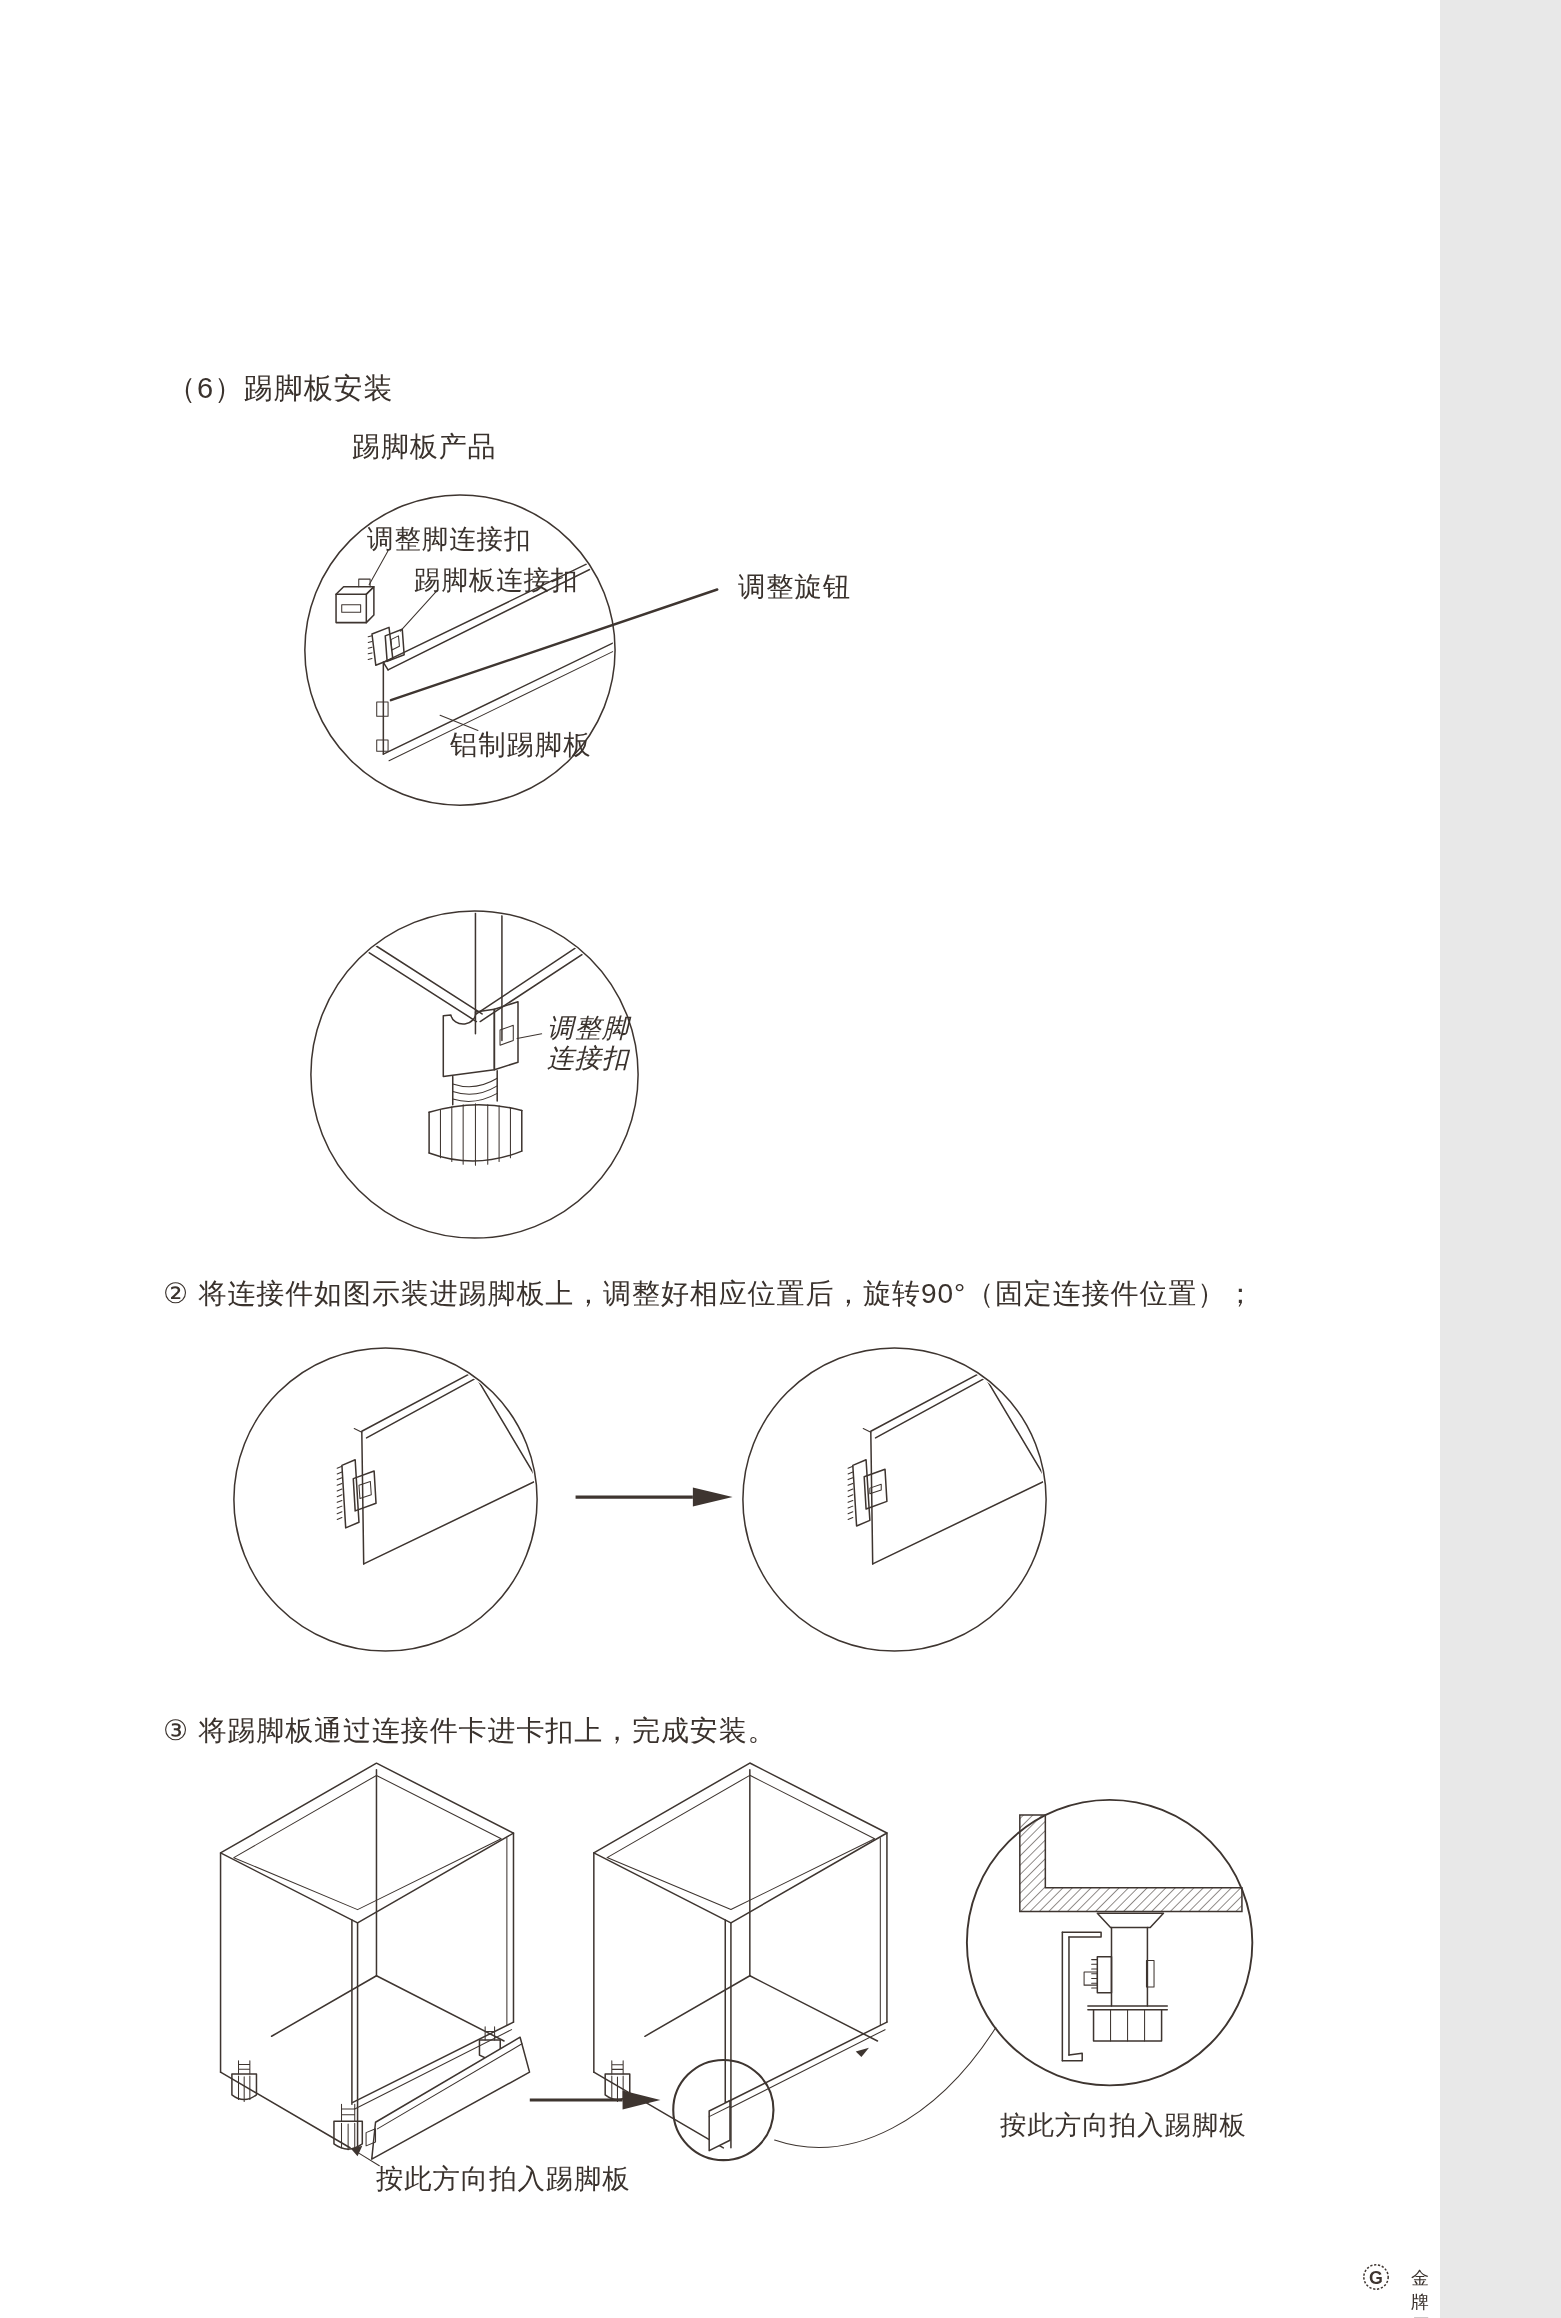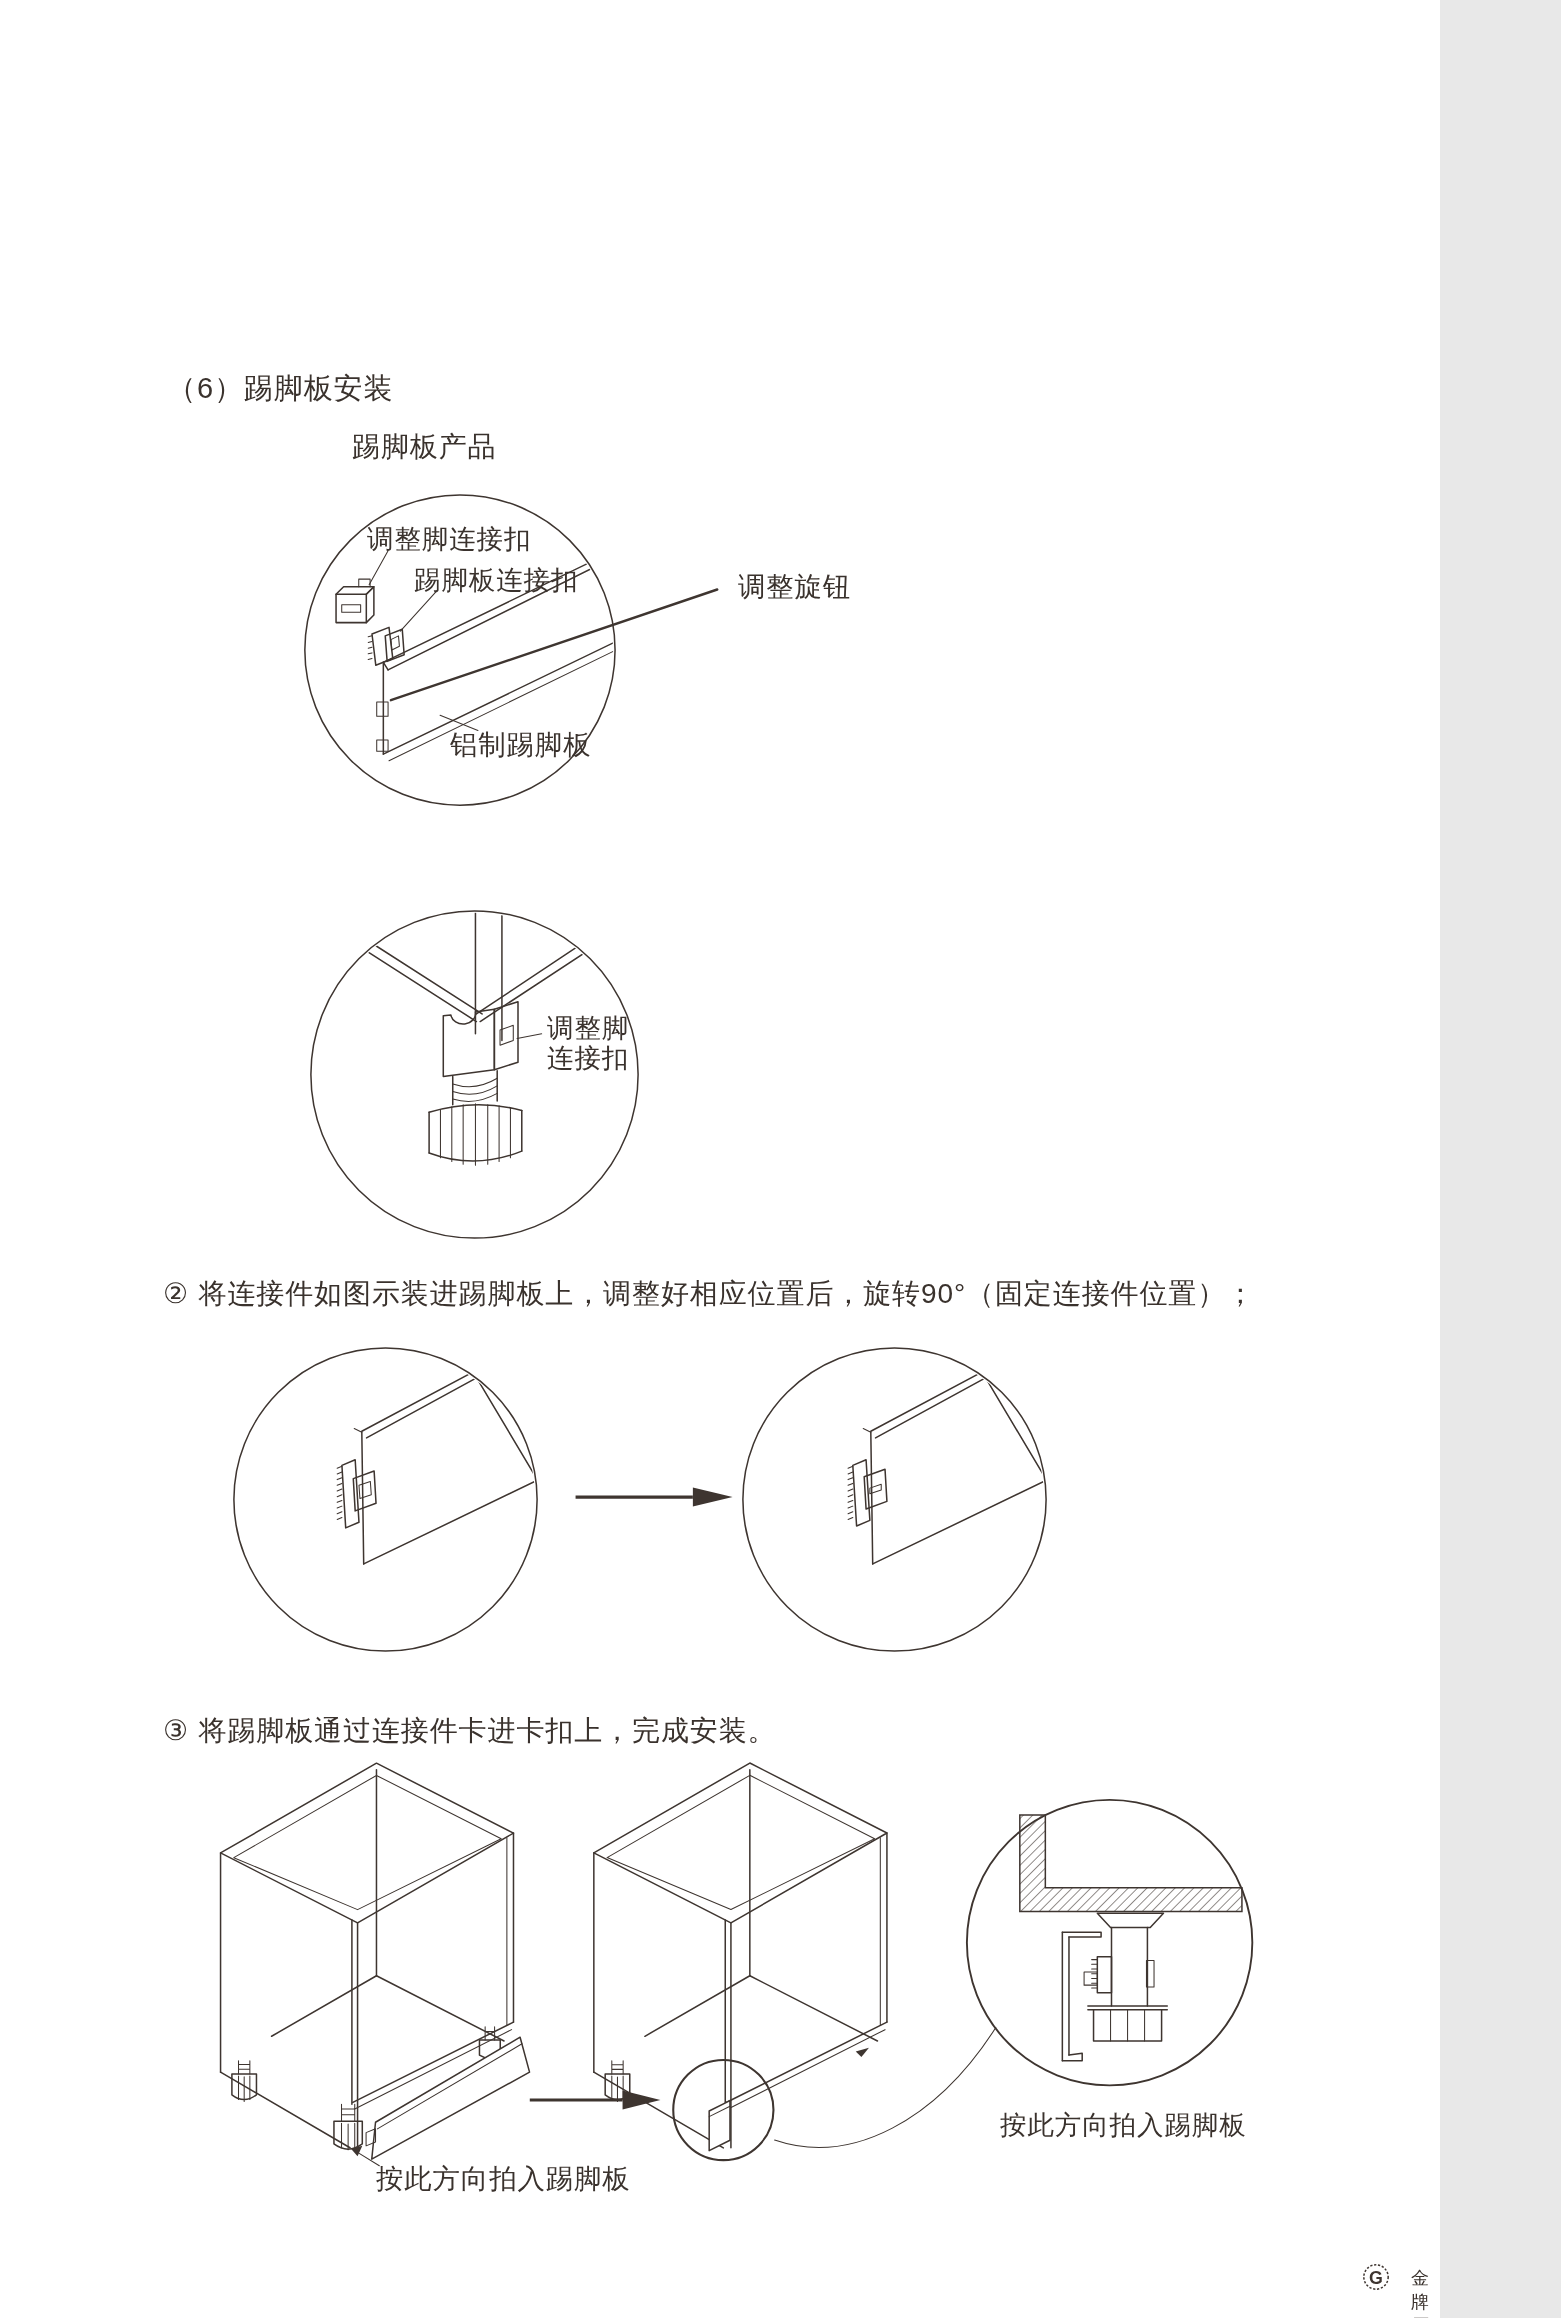--- a/index.html
+++ b/index.html
@@ -11,21 +11,21 @@
     font-family:"Liberation Sans","DejaVu Sans",sans-serif;
     color:#3a322d;
   }
   .label{position:absolute;color:#3a322d;font-weight:500;letter-spacing:0.9px;white-space:nowrap;}
   .title{font-size:29px;}
   .caption{font-size:28px;}
   .step{position:absolute;font-size:28px;font-weight:500;letter-spacing:0.9px;white-space:nowrap;}
   .step .marker{margin-right:9.5px;}
   .anno{font-size:26.5px;}
   .anno2{font-size:27.4px;}
-  .callout{line-height:30px;text-align:left;}
+  .callout{line-height:30px;text-align:left;font-style:italic;}
   svg{position:absolute;display:block;}
   .ln{stroke:#3e3530;fill:none;stroke-width:1.6;stroke-linecap:round;stroke-linejoin:round;}
   .thin{stroke-width:1.1;}
   .thick{stroke-width:2.6;}
   .wfill{fill:#ffffff;}
   .ink{fill:#3e3530;stroke:none;}
   .footer-brand{position:absolute;left:1395px;top:2266px;font-size:18px;font-weight:400;letter-spacing:1.9px;margin-left:16px;}
   .footer-page{position:absolute;left:1497px;top:2264px;font-size:27.4px;font-weight:400;}
 </style>
 </head>

